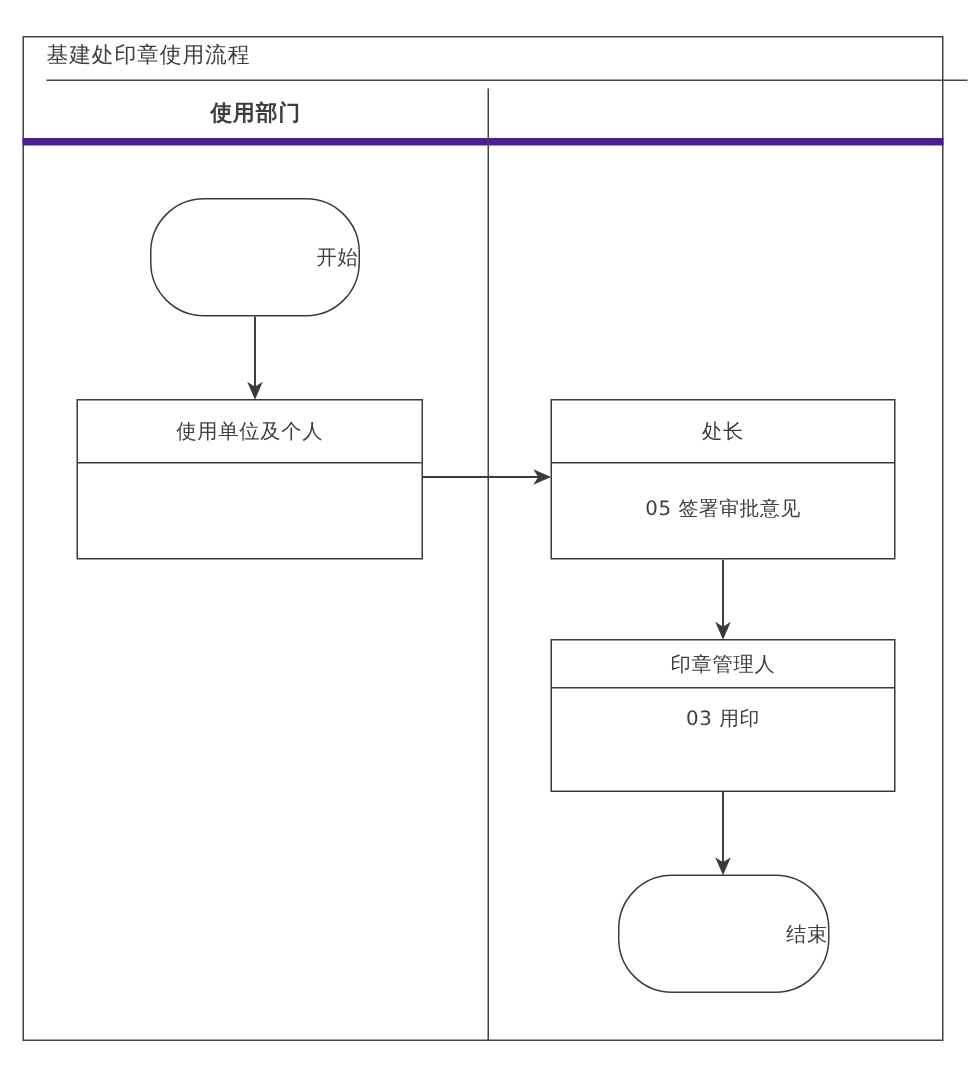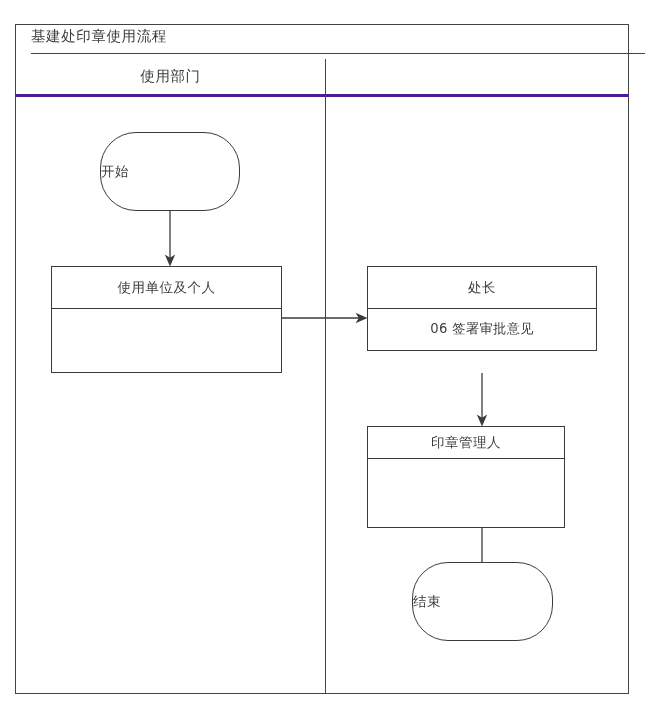--- a/index.html
+++ b/index.html
@@ -55,22 +55,23 @@
     color: #3d3d3d;
   }
 
   .lane-header-row {
     position: absolute;
     left: 15px;
     top: 59px;
     width: 614px;
     height: 38px;
     box-sizing: border-box;
-    border-bottom: 3px solid #4c1d95;
-    display: flex;
+    border-bottom: 5px solid #4c1d95;
+    display: flex;
+    font-weight: bold;
   }
   .lane-header {
     display: flex;
     align-items: center;
     justify-content: center;
     font-size: 14.5px;
     letter-spacing: 0.6px;
     box-sizing: border-box;
   }
   .lane-header.left  { width: 311px; }
@@ -88,27 +89,27 @@
 
   
   .node-terminator {
     position: absolute;
     box-sizing: border-box;
     border: 1px solid #3b3b3b;
     border-radius: 36px;
     background: #ffffff;
     display: flex;
     align-items: center;
-    justify-content: flex-start;
+    justify-content: flex-end;
     font-size: 13.5px;
     letter-spacing: 0.5px;
     color: #3d3d3d;
   }
   #node-start { left: 100px; top: 132px; width: 140px; height: 79px; }
-  #node-end   { left: 412px; top: 562px; width: 141px; height: 79px; }
+  #node-end   { left: 412px; top: 583px; width: 141px; height: 79px; }
 
   
   .node-process {
     position: absolute;
     box-sizing: border-box;
     border: 1px solid #3b3b3b;
     background: #ffffff;
     display: flex;
     flex-direction: column;
   }
@@ -133,25 +134,25 @@
     text-align: center;
     font-size: 13.2px;
     line-height: 1.72;
     letter-spacing: 0.4px;
     color: #3d3d3d;
   }
 
   #node-apply  { left: 51px;  top: 266px; width: 231px; height: 107px; }
   #node-apply  .proc-header { height: 42px; }
 
-  #node-chief  { left: 367px; top: 266px; width: 230px; height: 85px; }
+  #node-chief  { left: 367px; top: 266px; width: 230px; height: 107px; }
   #node-chief  .proc-header { height: 42px; }
   #node-chief  .proc-body  { align-items: center; padding-top: 0; }
 
-  #node-seal   { left: 367px; top: 426px; width: 198px; height: 102px; }
+  #node-seal   { left: 367px; top: 426px; width: 230px; height: 102px; }
   #node-seal   .proc-header { height: 32px; }
   #node-seal   .proc-body  { align-items: flex-start; padding-top: 10px; }
 
   
   .connector {
     position: absolute;
     overflow: visible;
   }
   .connector line,
   .connector polyline {
@@ -208,24 +209,25 @@
   <div class="node-terminator" id="node-start">
     <span>开始</span>
   </div>
 
   <div class="node-process" id="node-apply">
     <div class="proc-header">使用单位及个人</div>
   </div>
 
   <div class="node-process" id="node-chief">
     <div class="proc-header">处长</div>
-    <div class="proc-body">06 签署审批意见</div>
+    <div class="proc-body">05 签署审批意见</div>
   </div>
 
   <div class="node-process" id="node-seal">
     <div class="proc-header">印章管理人</div>
+    <div class="proc-body">03 用印</div>
   </div>
 
   <div class="node-terminator" id="node-end">
     <span>结束</span>
   </div>
 
 </div>
 
 </body></html>

